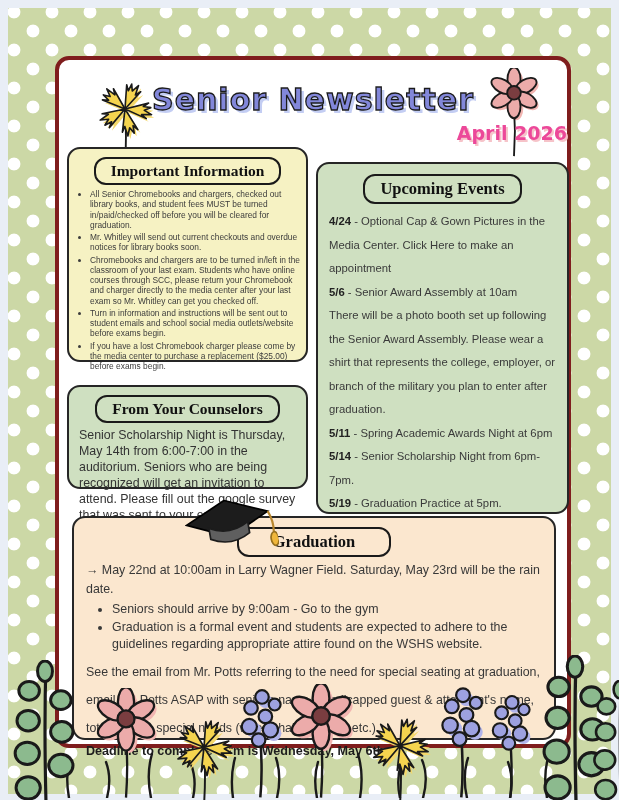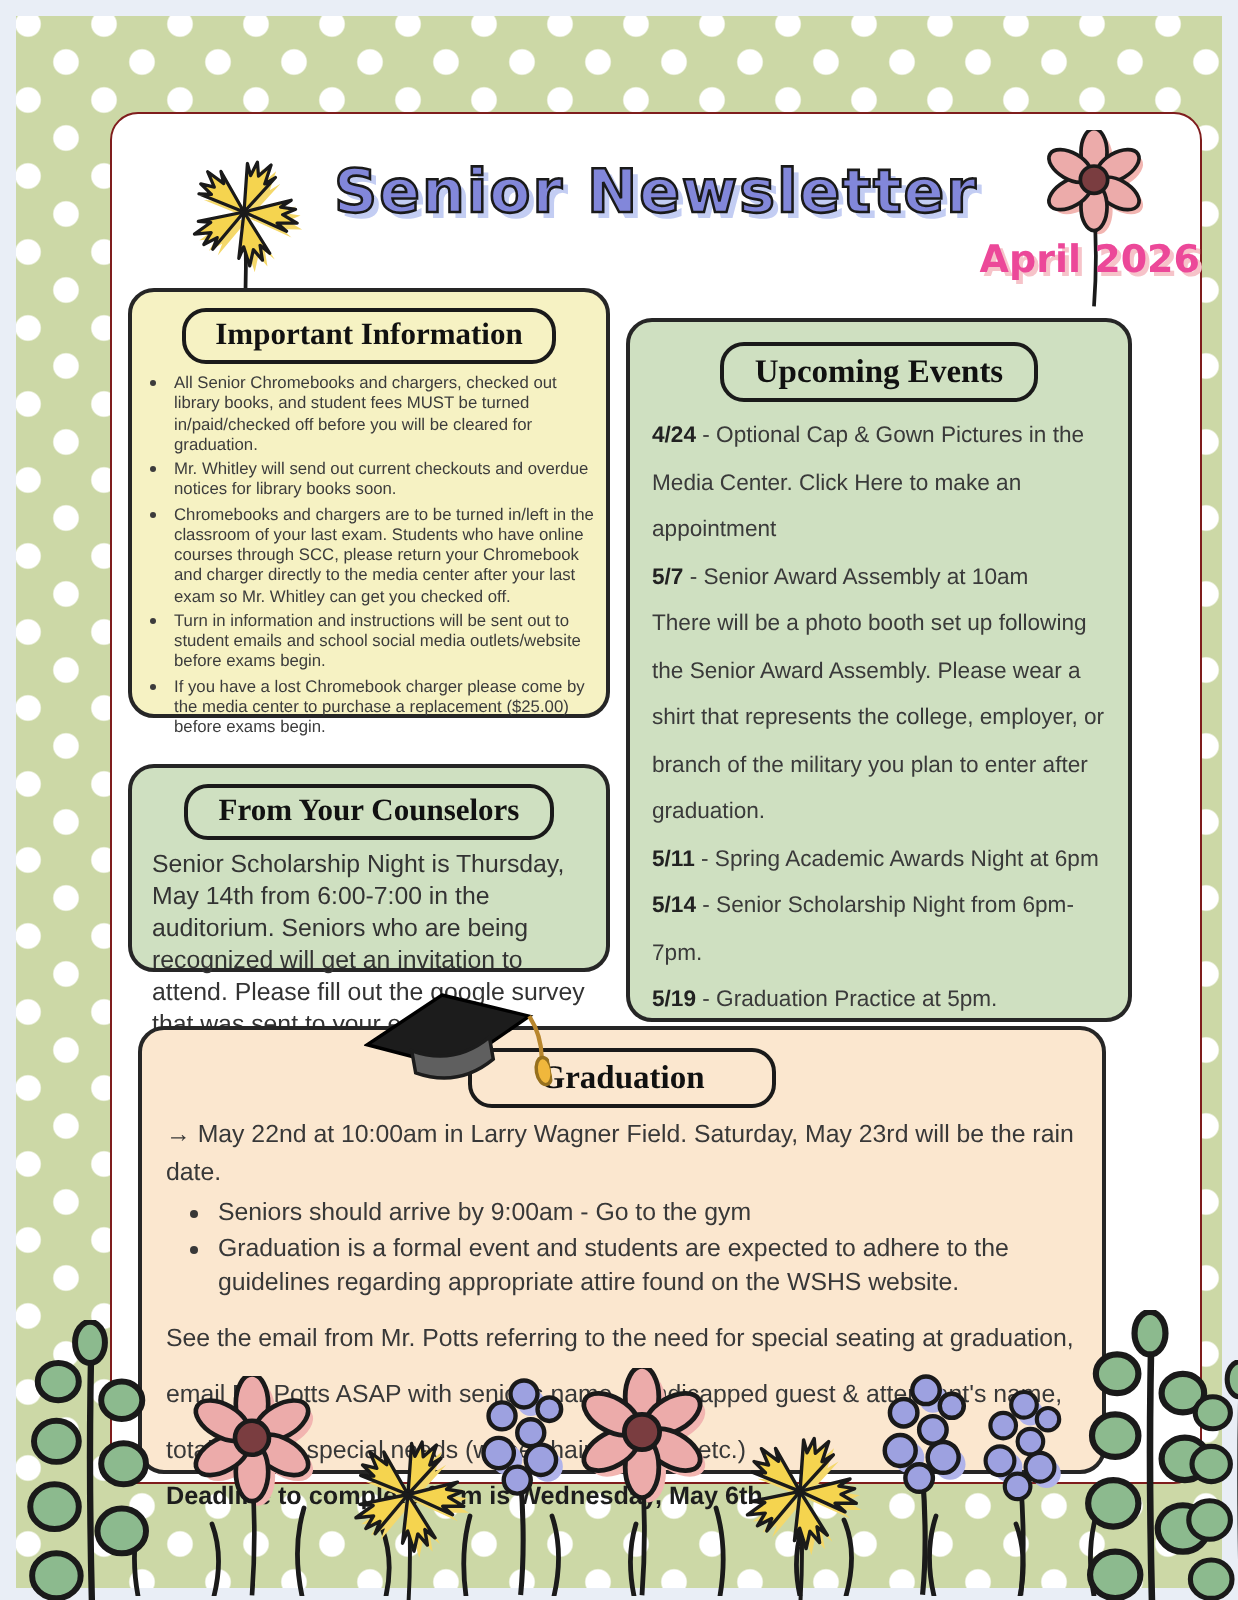--- a/index.html
+++ b/index.html
@@ -12,23 +12,22 @@
     position:absolute;left:8px;top:8px;right:8px;bottom:6px;
     background-color:#ccd8a6;
     background-image:
       radial-gradient(circle,#ffffff 6px,transparent 6.8px),
       radial-gradient(circle,#ffffff 6px,transparent 6.8px);
     background-size:38px 38px;
     background-position:6px 4px,25px 23px;
   }
   .page{
     position:absolute;left:55px;top:56px;width:508px;height:684px;
-    background:#ffffff;border:1px solid #7f1d1d;border-radius:14px;
+    background:#ffffff;border:4px solid #7f1d1d;border-radius:14px;
     z-index:1;
-    padding-left:36px;
   }
   
   .title{
     position:absolute;left:0;right:0;top:22px;text-align:center;
     font-family:"DejaVu Sans",sans-serif;font-weight:700;font-size:30px;
     color:#8287da;letter-spacing:1px;
     -webkit-text-stroke:1.3px #1a1a1a;
     text-shadow:3px 3px 0 #c3cdf3;
   }
   .subtitle{
@@ -199,21 +198,21 @@
 
   <div class="panel panel-counselors">
     <div class="titlebox">From Your Counselors</div>
     <div class="coun-body">Senior Scholarship Night is Thursday, May 14th from 6:00-7:00 in the auditorium. Seniors who are being recognized will get an invitation to attend. Please fill out the google survey that was sent to your emails!</div>
   </div>
 
   <div class="panel panel-events">
     <div class="titlebox">Upcoming Events</div>
     <div class="events-list" id="events-list">
         <div class="event"><b>4/24</b> - Optional Cap &amp; Gown Pictures in the Media Center. <span class="link">Click Here</span> to make an appointment</div>
-        <div class="event"><b>5/7</b> - Senior Award Assembly at 10am
+        <div class="event"><b>5/6</b> - Senior Award Assembly at 10am
 There will be a photo booth set up following the Senior Award Assembly. Please wear a shirt that represents the college, employer, or branch of the military you plan to enter after graduation.</div>
         <div class="event"><b>5/11</b> - Spring Academic Awards Night at 6pm</div>
         <div class="event"><b>5/14</b> - Senior Scholarship Night from 6pm-7pm.</div>
         <div class="event"><b>5/19</b> - Graduation Practice at 5pm. (REQUIRED for all Seniors!) Cookout to follow.</div>
         <div class="event"><b>5/22</b> - GRADUATION at 10am. Seniors must arrive at 9am!</div>
       </div>
   </div>
 
   <div class="panel panel-graduation">
     <svg class="cap" width="90" height="60" viewBox="0 0 105 70">

